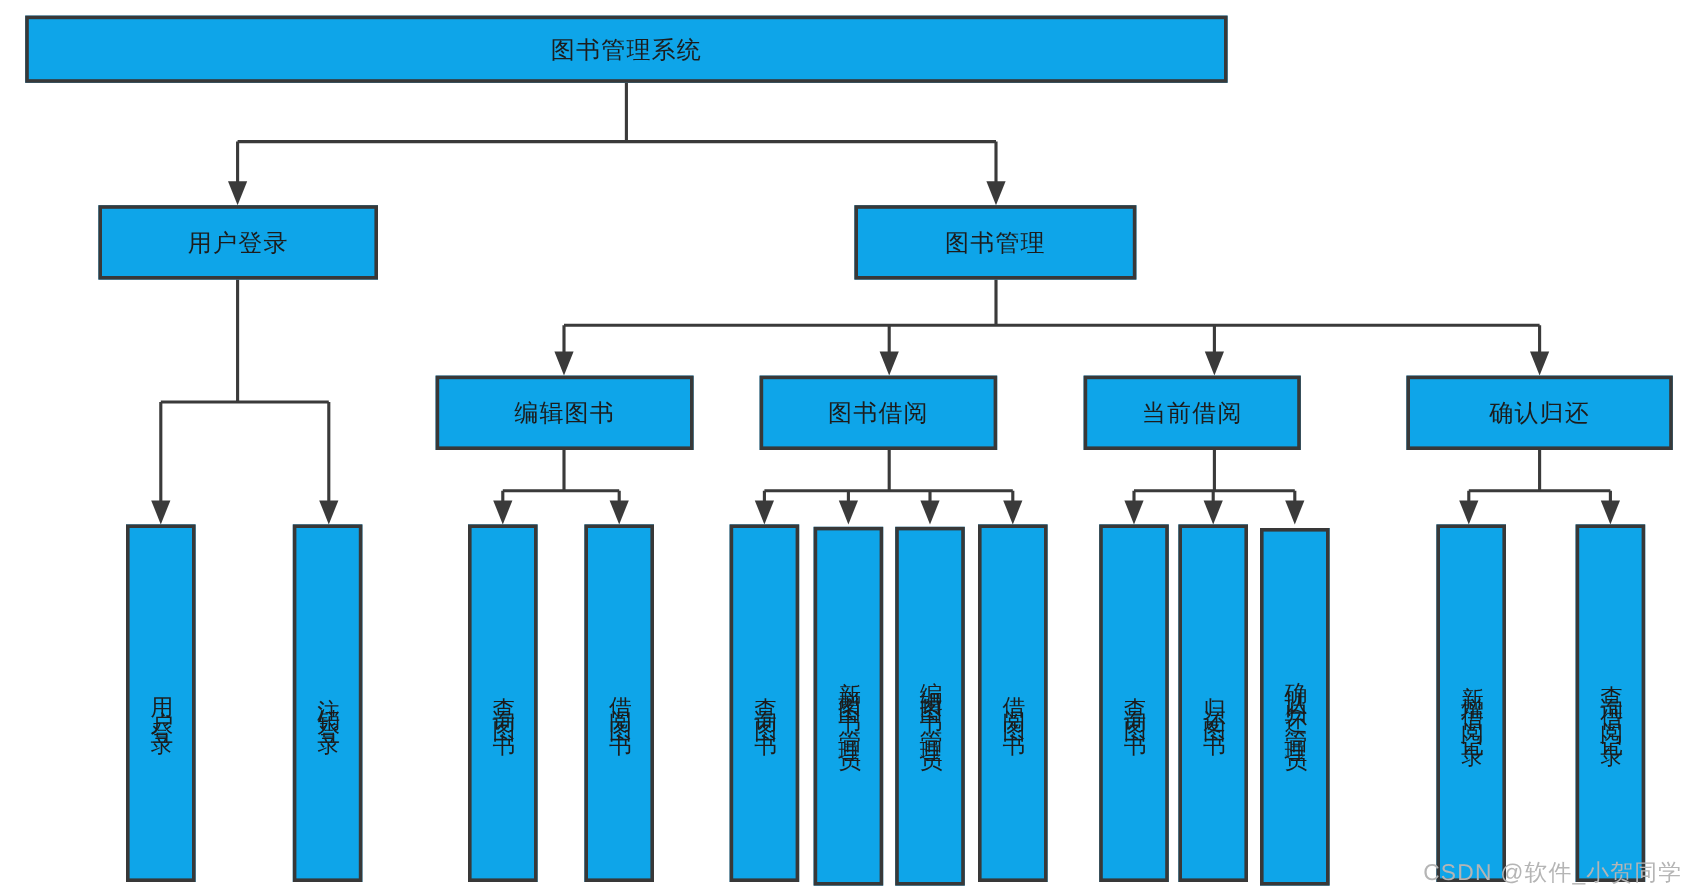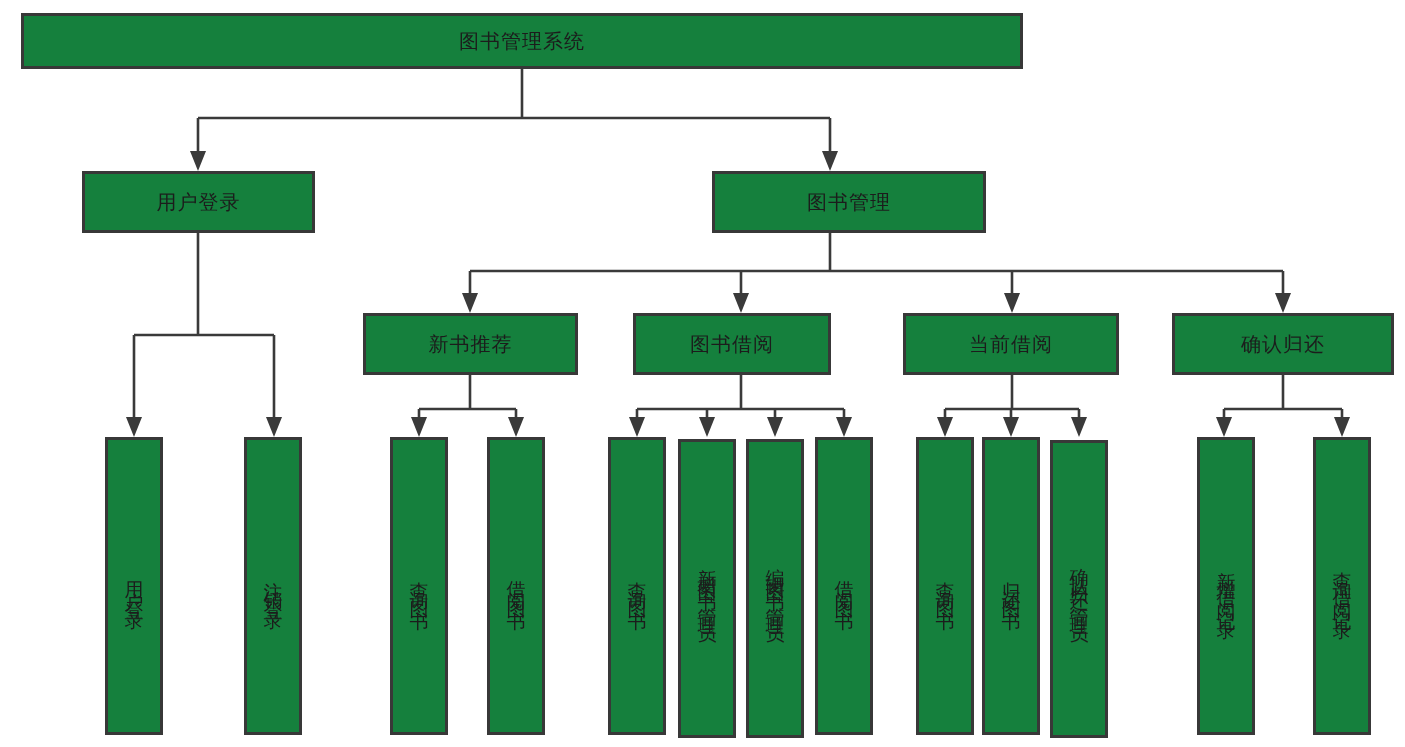--- a/index.html
+++ b/index.html
@@ -7,21 +7,21 @@
     position:relative;
     width:1405px;height:747px;
     background:#ffffff;
     overflow:hidden;
     font-family:"Liberation Sans","DejaVu Sans",sans-serif;
   }
   .wires{position:absolute;left:0;top:0;width:1405px;height:747px;}
   .node{
     position:absolute;
     box-sizing:border-box;
-    background:#15803d;
+    background:#0ea5e9;
     border:3px solid #383838;
     display:flex;align-items:center;justify-content:center;
     color:#1c1c1c;
     font-size:20px;
     letter-spacing:1px;
     z-index:2;
   }
   .vnode .vtext{
     writing-mode:vertical-rl;
     text-orientation:mixed;
@@ -87,31 +87,31 @@
     </g>
   </svg>
 
   <div class="node" style="left:21px;top:13px;width:1002px;height:56px">
     <span>图书管理系统</span>
   </div>
 
   <div class="node" style="left:82px;top:171px;width:233px;height:62px">
     <span>用户登录</span>
   </div>
-  <div class="node" style="left:712px;top:171px;width:274px;height:62px">
+  <div class="node" style="left:712px;top:171px;width:235px;height:62px">
     <span>图书管理</span>
   </div>
 
   <div class="node" style="left:363px;top:313px;width:215px;height:62px">
-    <span>新书推荐</span>
+    <span>编辑图书</span>
   </div>
   <div class="node" style="left:633px;top:313px;width:198px;height:62px">
     <span>图书借阅</span>
   </div>
-  <div class="node" style="left:903px;top:313px;width:216px;height:62px">
+  <div class="node" style="left:903px;top:313px;width:181px;height:62px">
     <span>当前借阅</span>
   </div>
   <div class="node" style="left:1172px;top:313px;width:222px;height:62px">
     <span>确认归还</span>
   </div>
 
   <div class="node vnode" style="left:105px;top:437px;width:58px;height:298px">
     <span class="vtext">用户登录</span>
   </div>
   <div class="node vnode" style="left:244px;top:437px;width:58px;height:298px">
@@ -148,14 +148,15 @@
     <span class="vtext">确认归还（管理员）</span>
   </div>
 
   <div class="node vnode" style="left:1197px;top:437px;width:58px;height:298px">
     <span class="vtext">新增借阅记录</span>
   </div>
   <div class="node vnode" style="left:1313px;top:437px;width:58px;height:298px">
     <span class="vtext">查询借阅记录</span>
   </div>
 
+  <div class="watermark">CSDN @软件_小贺同学</div>
 
 </div>
 
 </body></html>

